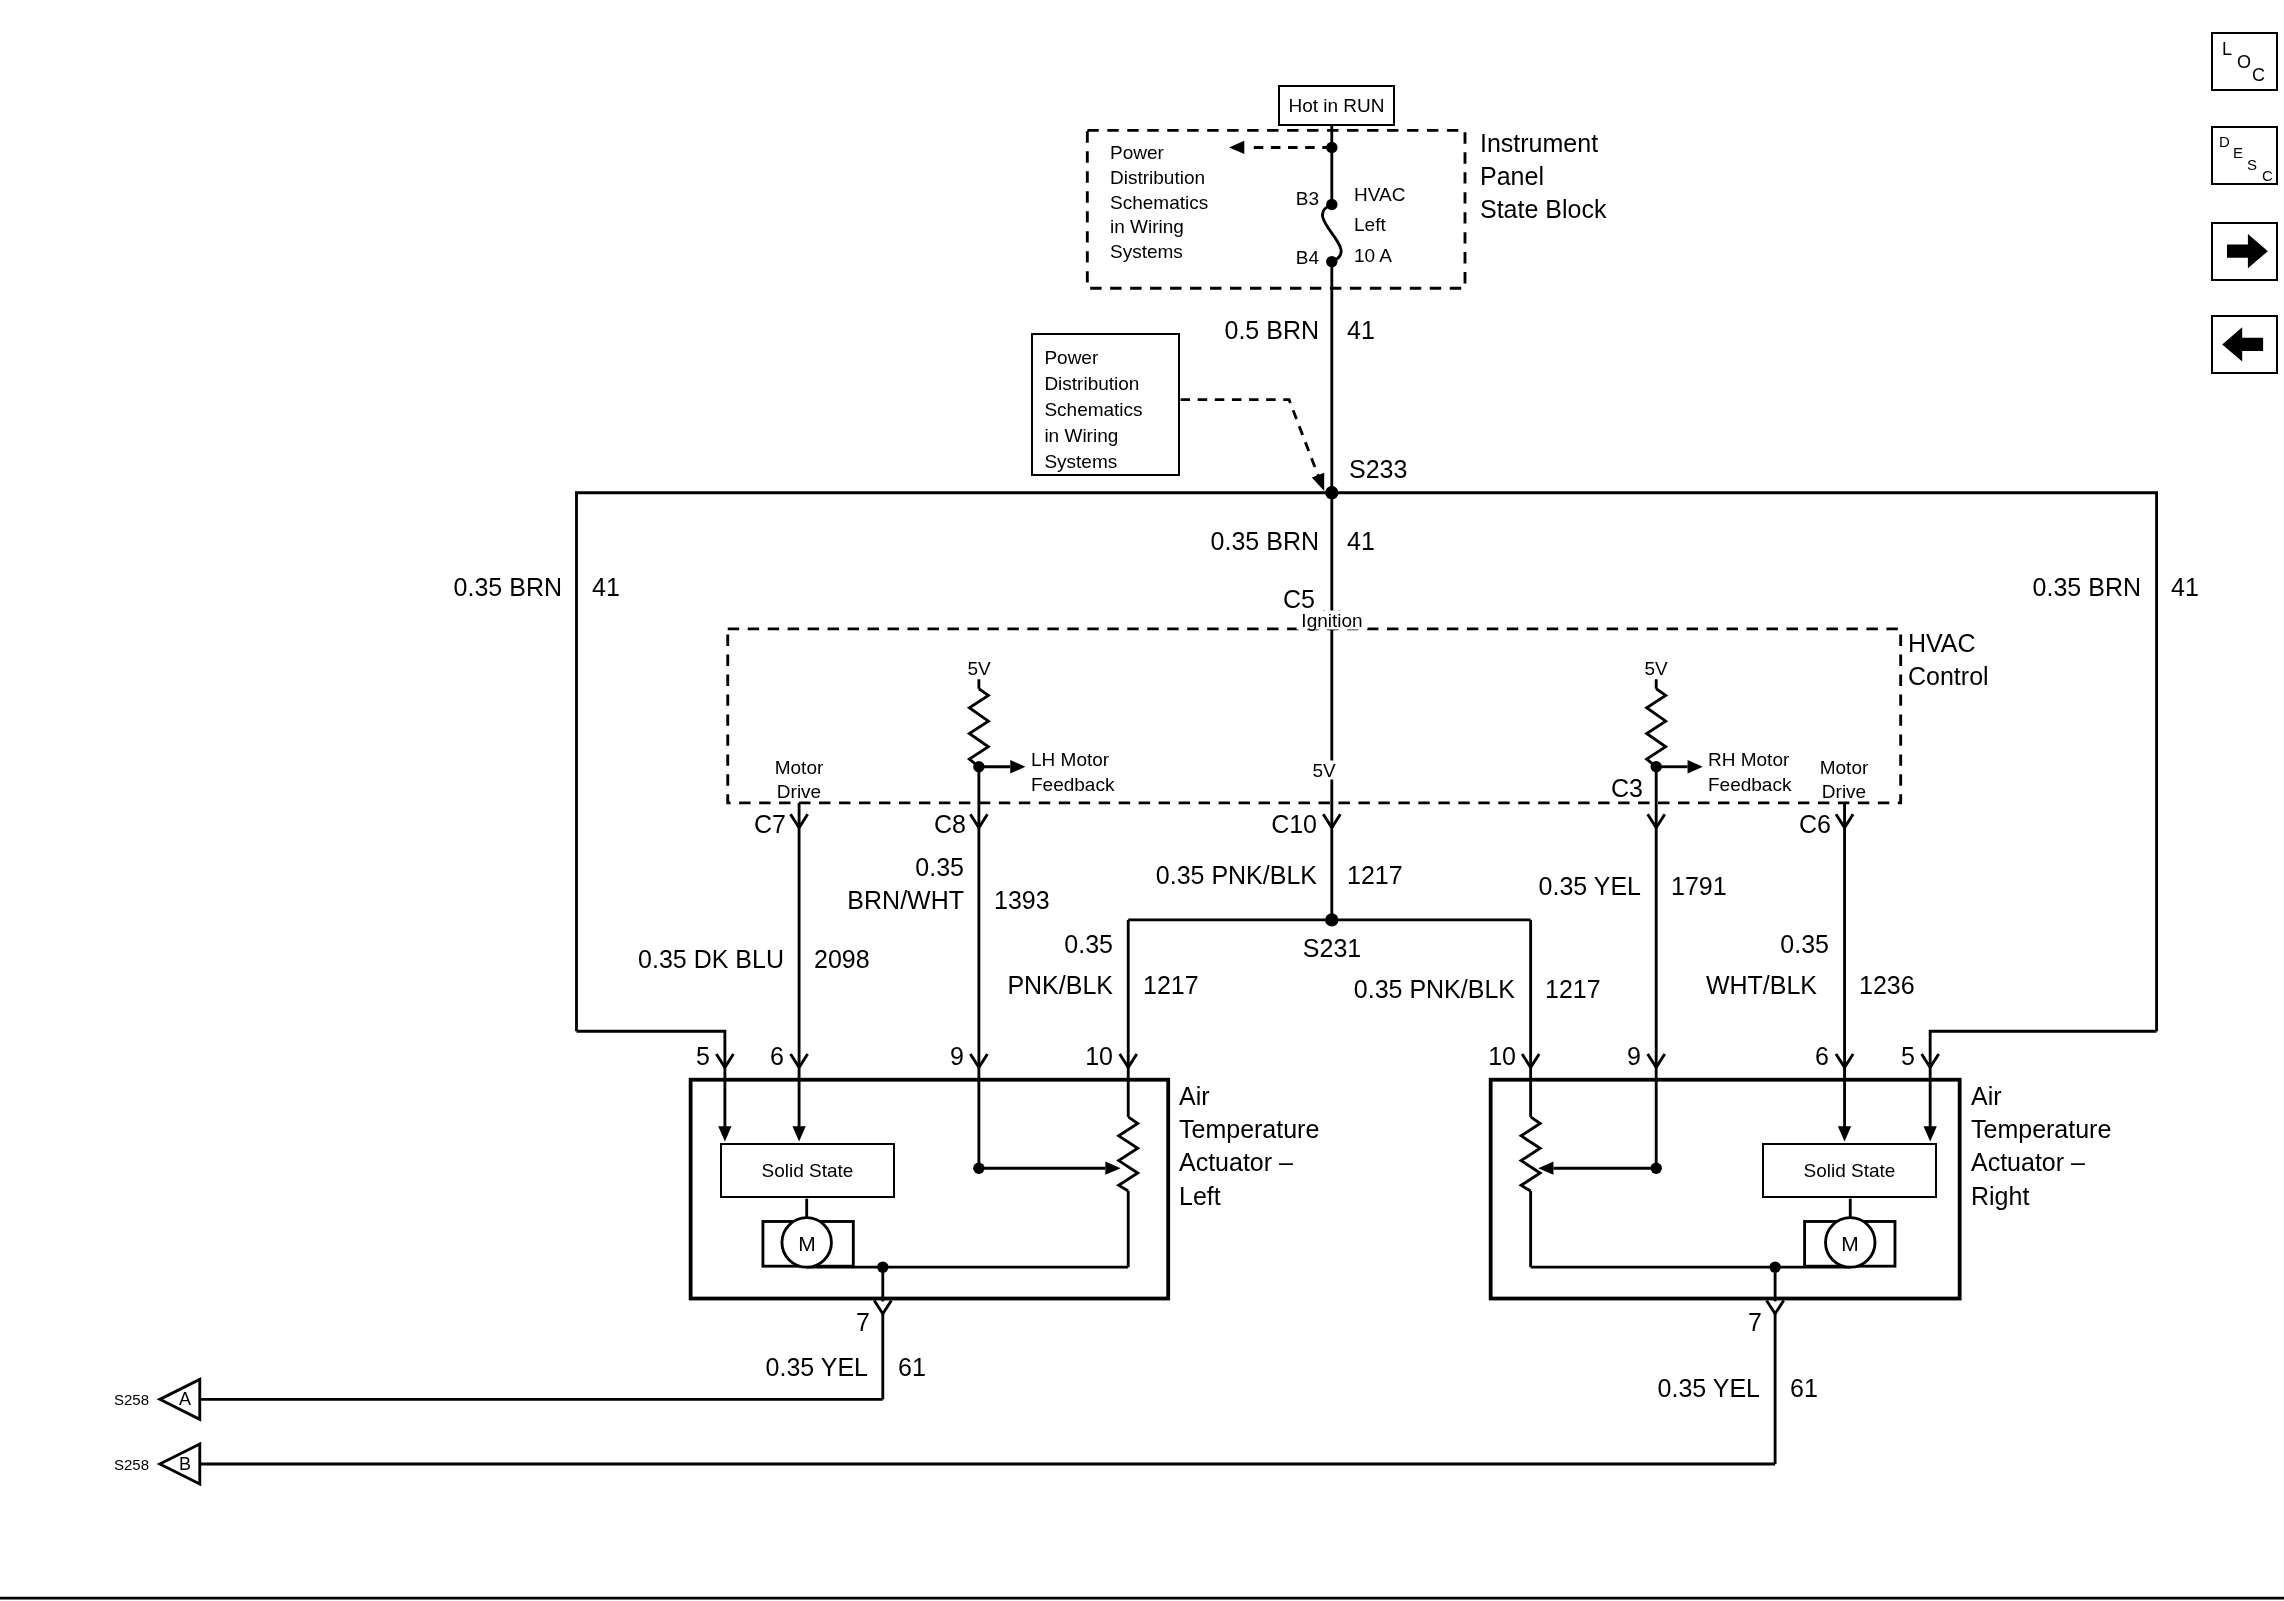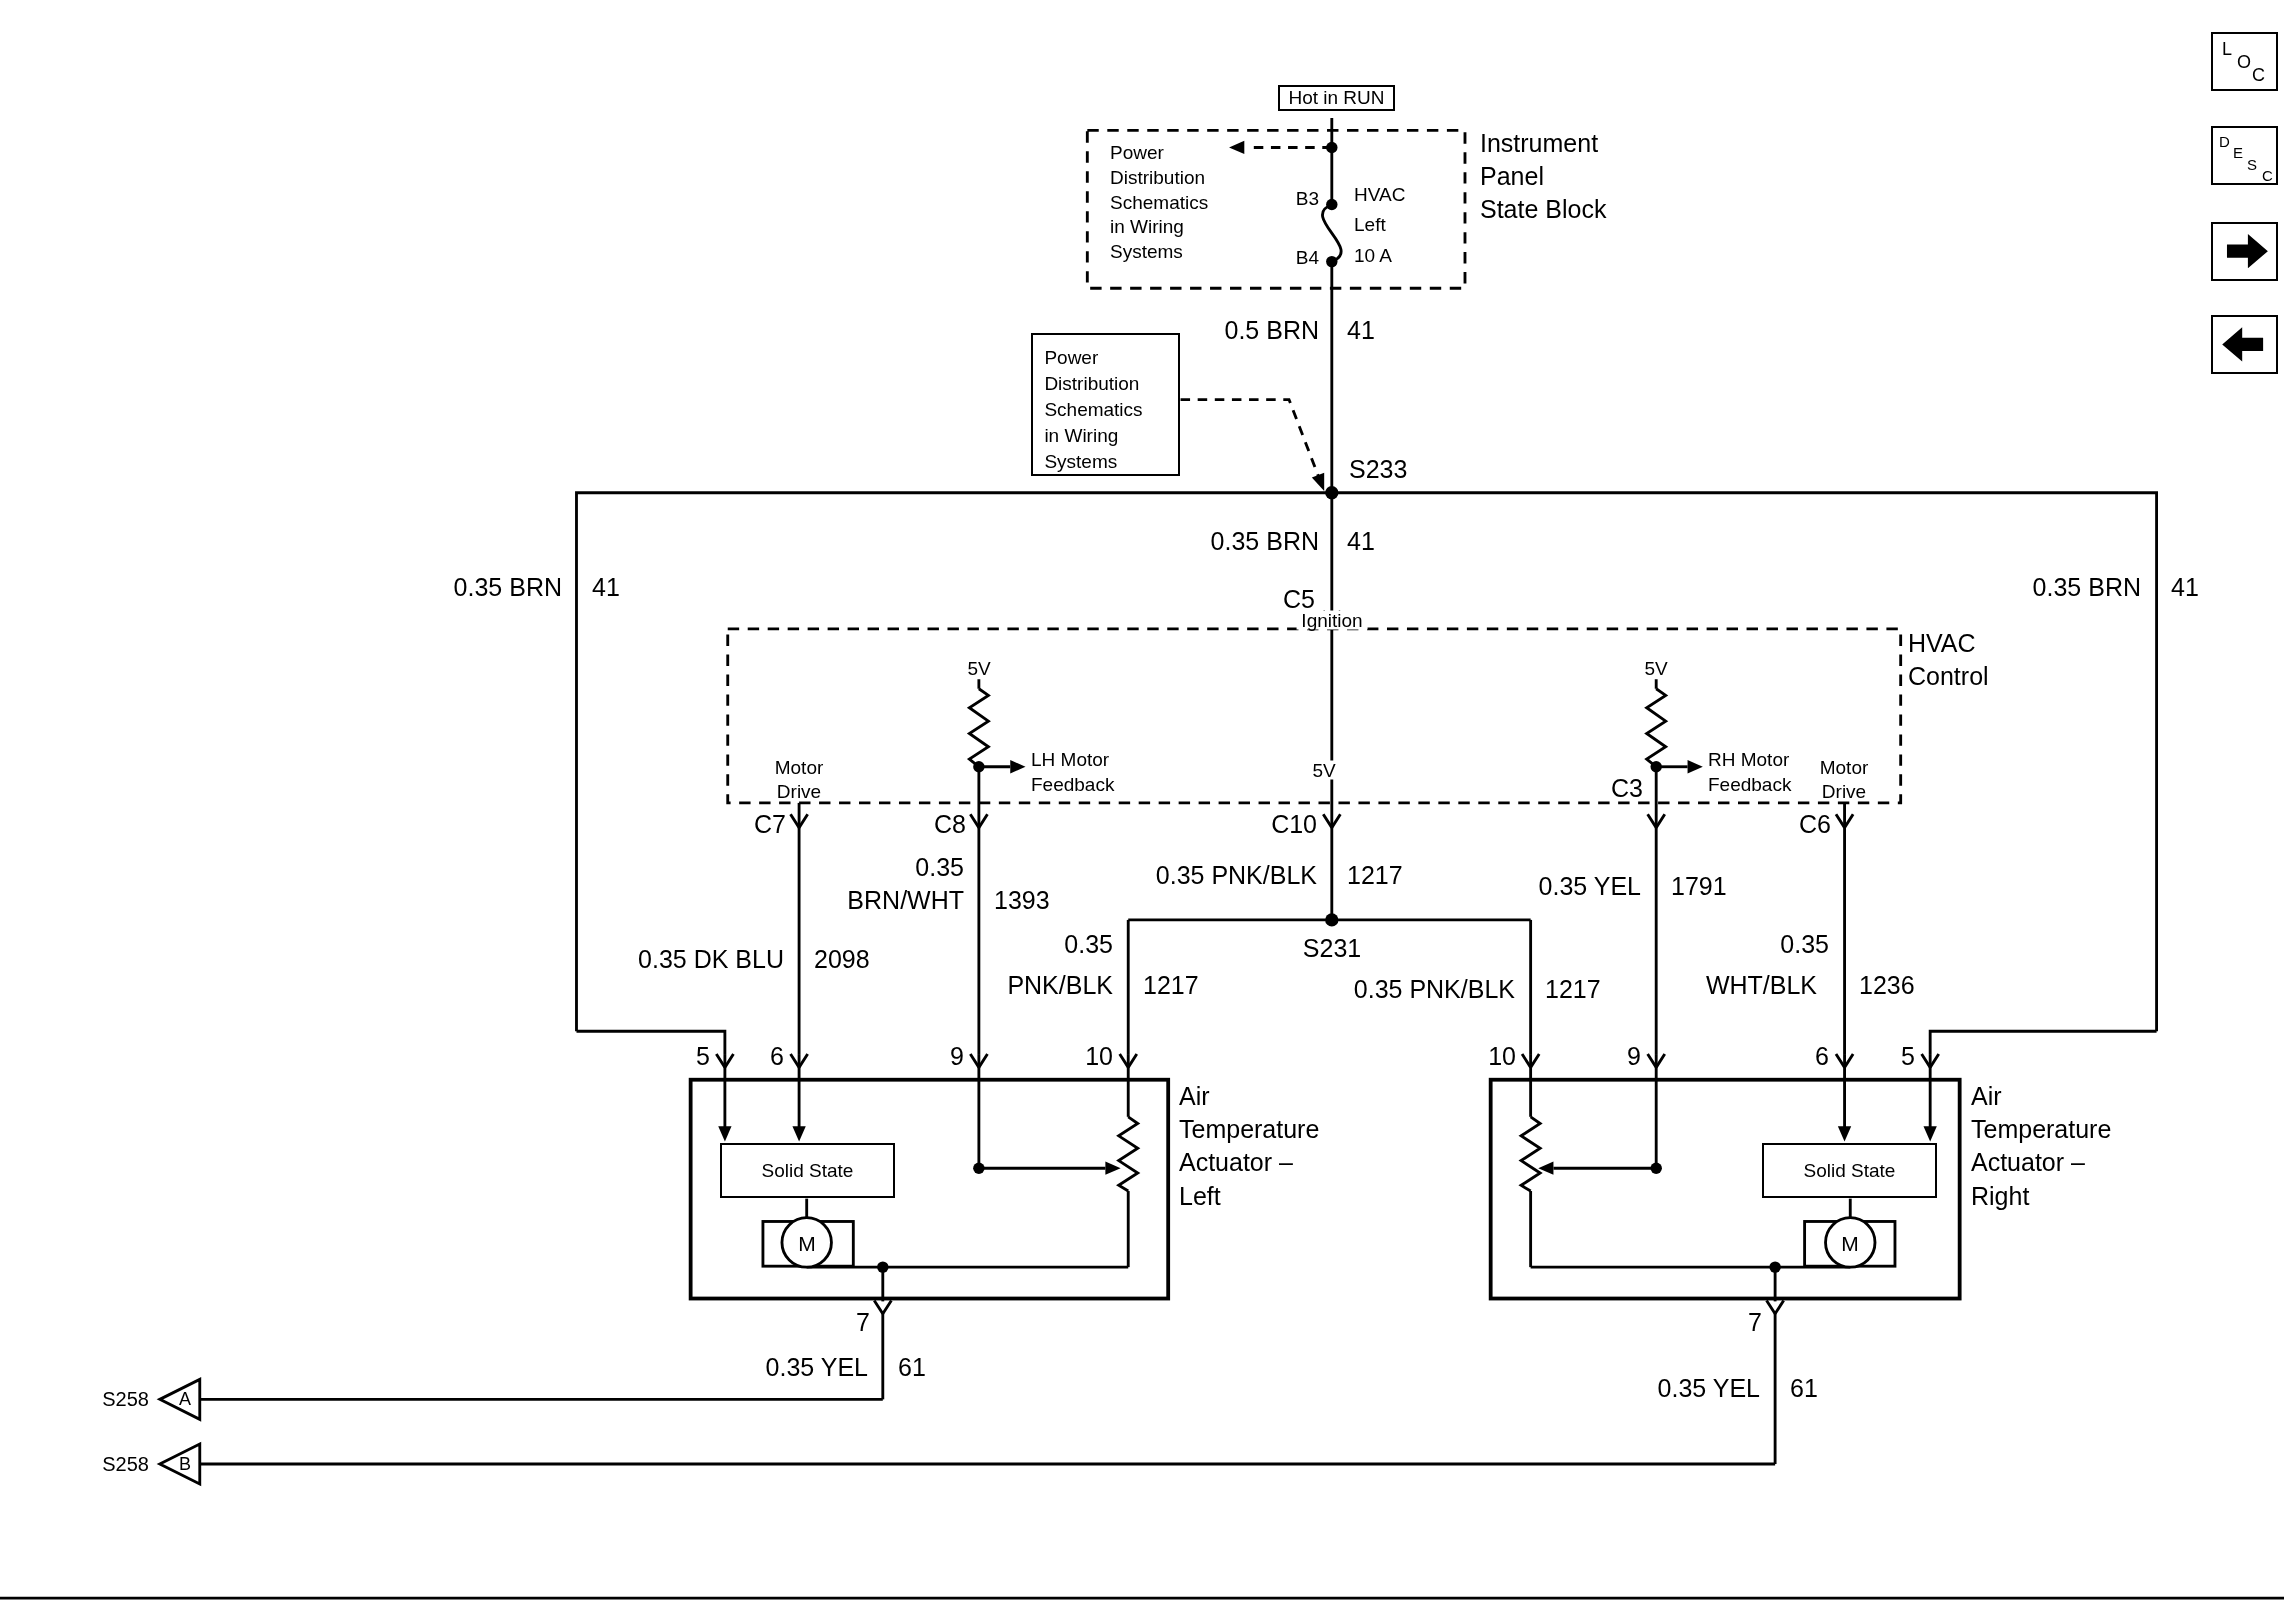--- a/index.html
+++ b/index.html
@@ -20,21 +20,21 @@
     line-height: 1;
     white-space: nowrap;
     transform: translateY(-50%);
     color:#000;
   }
   .t.ctr { transform: translate(-50%,-50%); }
   .s16 { font-size: 15px; }
   .s19 { font-size: 18px; }
   .s20 { font-size: 19px; }
   .s22 { font-size: 21px; }
-  .s24 { font-size: 20px; }
+  .s24 { font-size: 15px; }
   .wbg { background:#fff; padding: 0 4.8px; }
   .box {
     position: absolute;
     border: 2.9px solid #000;
     background: #fff;
   }
   .flex { display:flex; align-items:center; justify-content:center; }
   .notebox { padding: 9.5px 5.7px 0 11.4px; }
   .nline { font-size: 19px; line-height: 26px; white-space: nowrap; }
 </style>
@@ -156,21 +156,21 @@
       <polygon points="1633,1221 1633,1235 1617,1228"></polygon>
       <polygon points="755,1184 769,1184 762,1200"></polygon>
       <polygon points="833,1184 847,1184 840,1200"></polygon>
       <polygon points="1932,1184 1946,1184 1939,1200"></polygon>
       <polygon points="2022,1184 2036,1184 2029,1200"></polygon>
       <polygon points="2341,257 2363,257 2363,246 2384,264 2363,282 2363,271 2341,271"></polygon>
       <polygon points="2379,355 2357,355 2357,344 2336,362 2357,380 2357,369 2379,369"></polygon>
     </g>
   </svg>
 
-  <div class="box flex" style="left:1278px;top:85px;width:117px;height:26px">
+  <div class="box flex" style="left:1278px;top:85px;width:117px;height:41px">
     <span class="s20">Hot in RUN</span>
   </div>
 
   <div class="box notebox" style="left:1031px;top:333px;width:149px;height:143px;background:transparent">
     <div class="nline">Power</div>
     <div class="nline">Distribution</div>
     <div class="nline">Schematics</div>
     <div class="nline">in Wiring</div>
     <div class="nline">Systems</div>
   </div>

